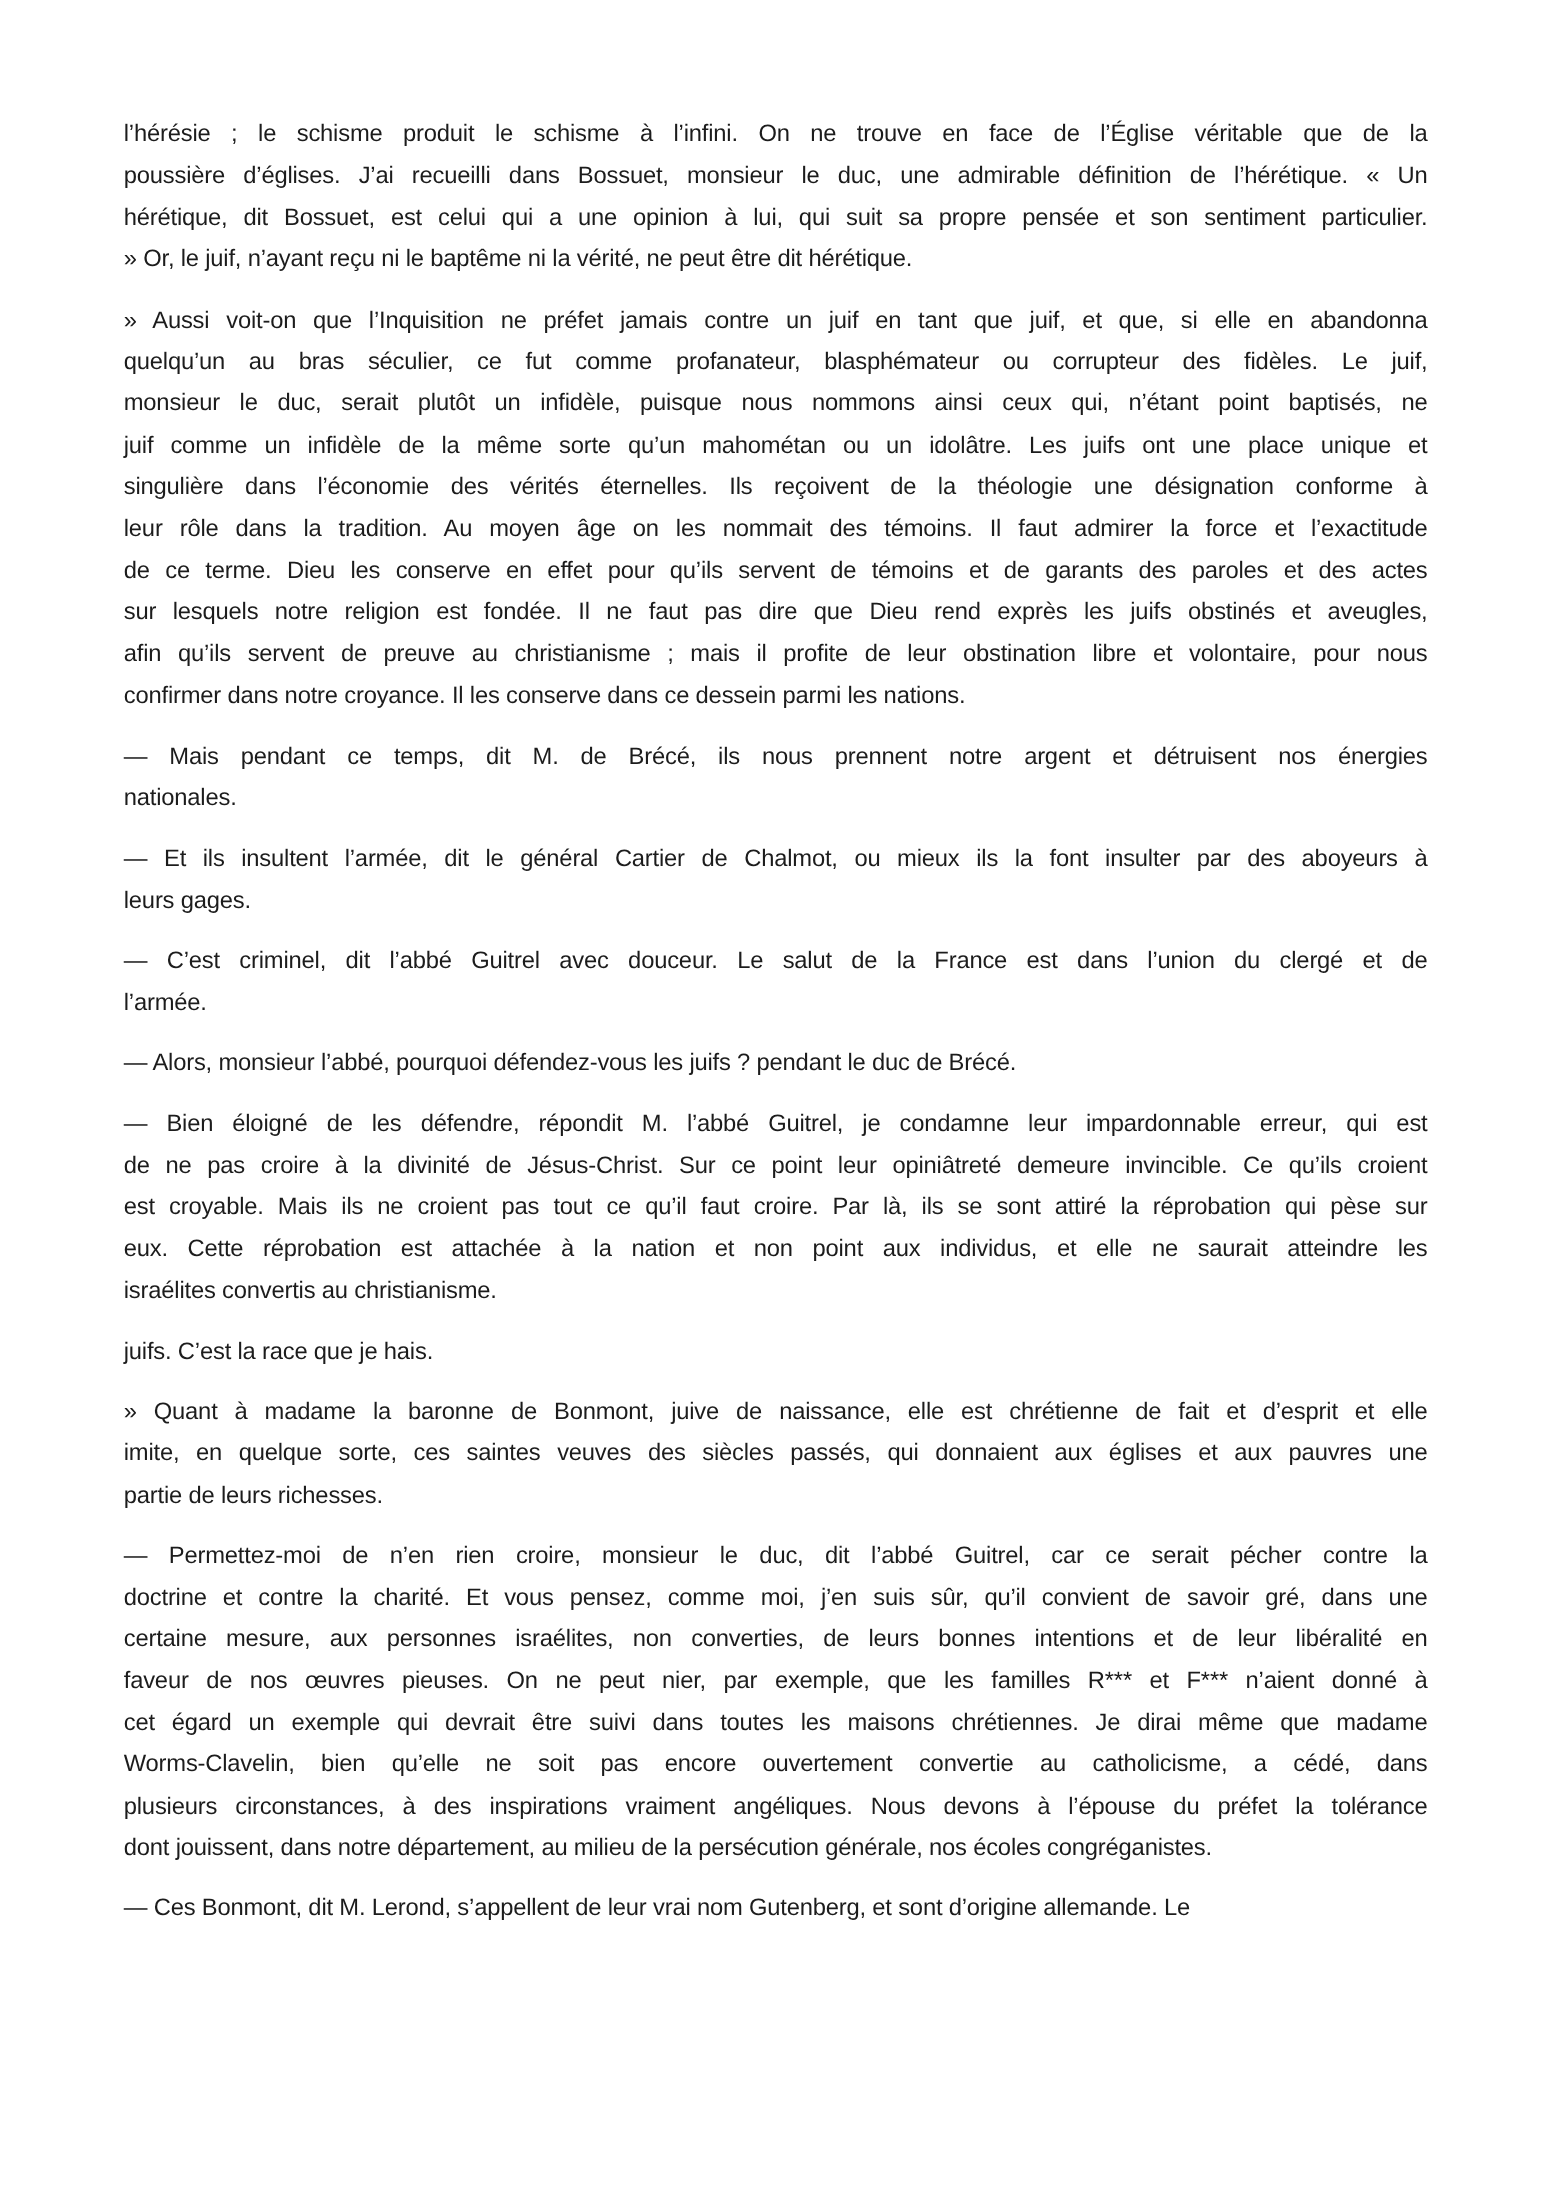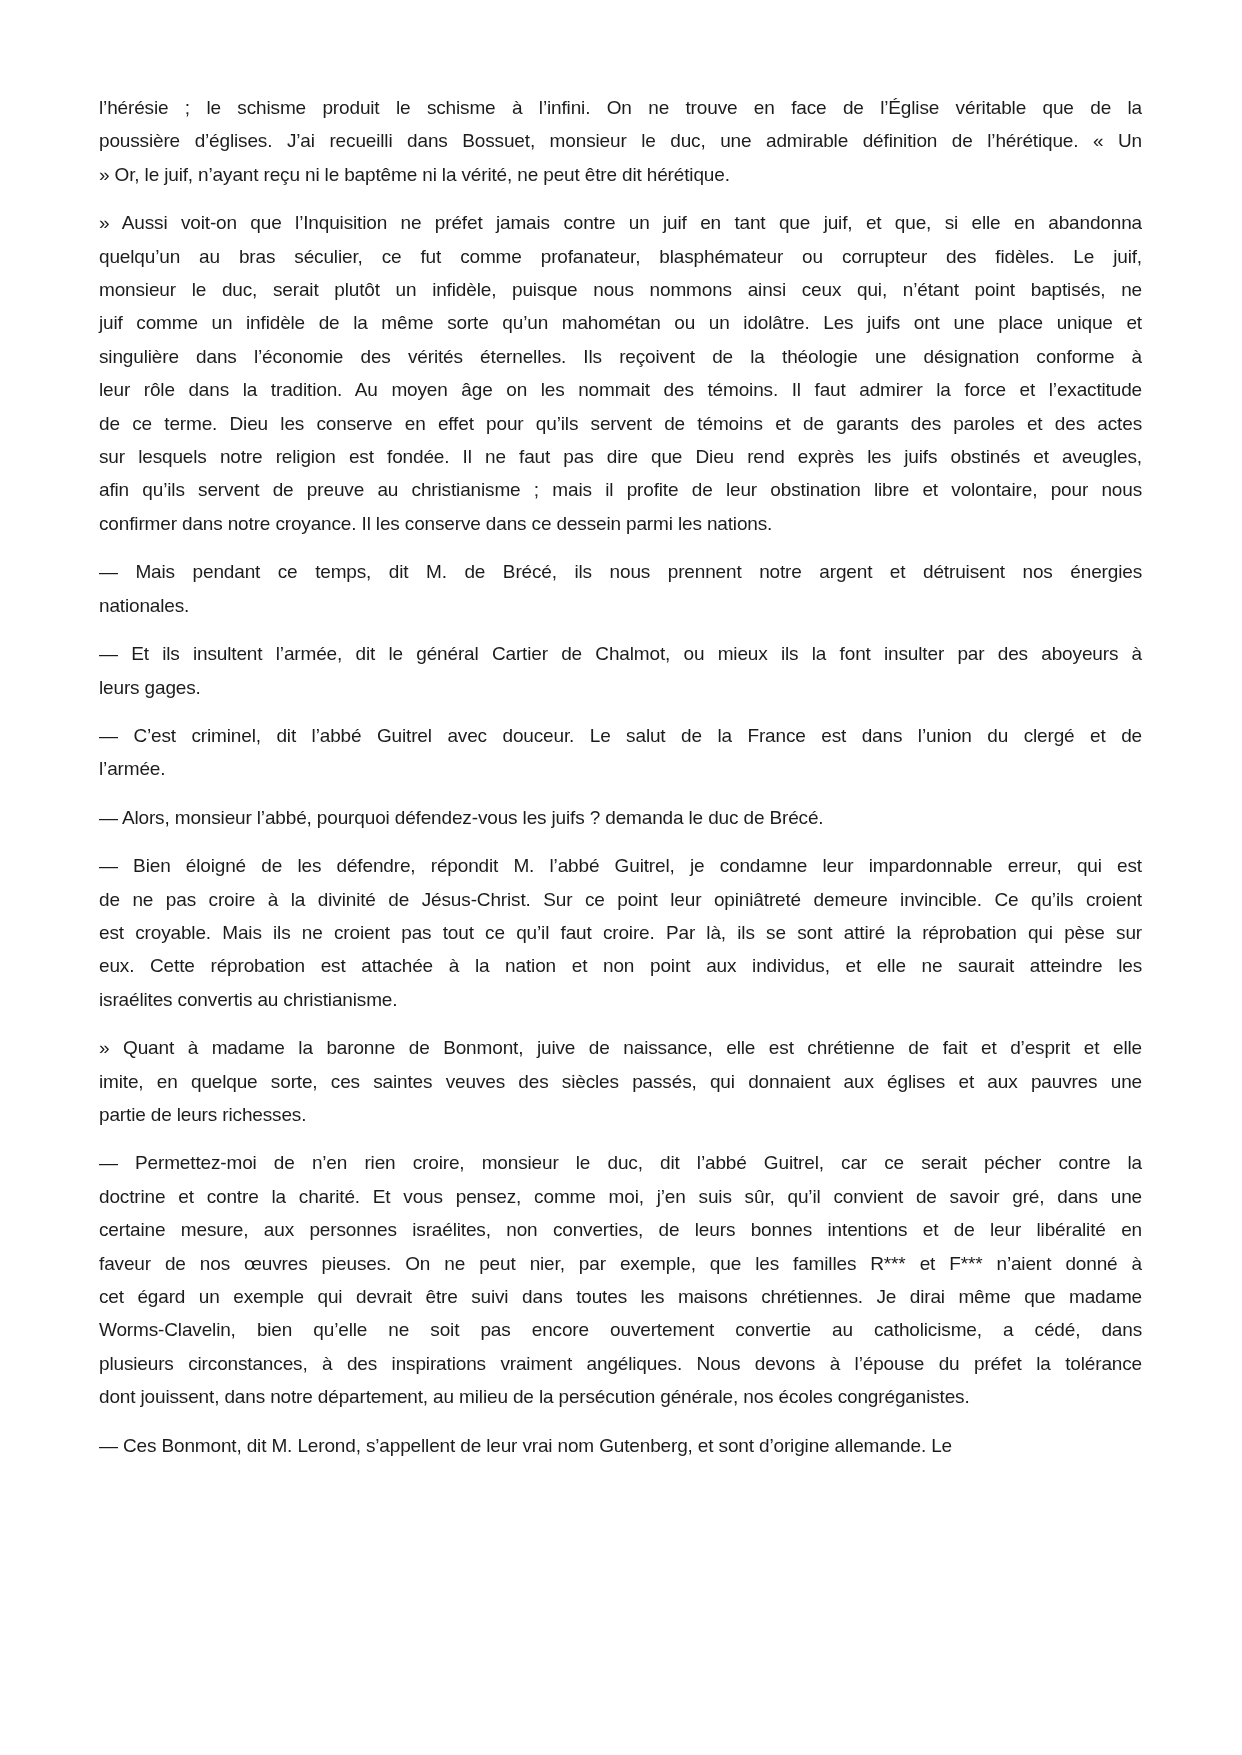--- a/index.html
+++ b/index.html
@@ -43,20 +43,21 @@
   }
 </style>
 </head>
 <body style="background: rgb(255, 255, 255);">
 
 <div class="page">
   <div class="text-block" id="text-block" style="color: rgb(28, 28, 28);">
       <div class="paragraph">
         <div class="line">l’hérésie ; le schisme produit le schisme à l’infini. On ne trouve en face de l’Église véritable que de la</div>
         <div class="line">poussière d’églises. J’ai recueilli dans Bossuet, monsieur le duc, une admirable définition de l’hérétique. « Un</div>
+        <div class="line">hérétique, dit Bossuet, est celui qui a une opinion à lui, qui suit sa propre pensée et son sentiment particulier.</div>
         <div class="line last">» Or, le juif, n’ayant reçu ni le baptême ni la vérité, ne peut être dit hérétique.</div>
       </div>
       <div class="paragraph">
         <div class="line">» Aussi voit-on que l’Inquisition ne préfet jamais contre un juif en tant que juif, et que, si elle en abandonna</div>
         <div class="line">quelqu’un au bras séculier, ce fut comme profanateur, blasphémateur ou corrupteur des fidèles. Le juif,</div>
         <div class="line">monsieur le duc, serait plutôt un infidèle, puisque nous nommons ainsi ceux qui, n’étant point baptisés, ne</div>
         <div class="line">juif comme un infidèle de la même sorte qu’un mahométan ou un idolâtre. Les juifs ont une place unique et</div>
         <div class="line">singulière dans l’économie des vérités éternelles. Ils reçoivent de la théologie une désignation conforme à</div>
         <div class="line">leur rôle dans la tradition. Au moyen âge on les nommait des témoins. Il faut admirer la force et l’exactitude</div>
         <div class="line">de ce terme. Dieu les conserve en effet pour qu’ils servent de témoins et de garants des paroles et des actes</div>
@@ -70,30 +71,31 @@
       </div>
       <div class="paragraph">
         <div class="line">— Et ils insultent l’armée, dit le général Cartier de Chalmot, ou mieux ils la font insulter par des aboyeurs à</div>
         <div class="line last">leurs gages.</div>
       </div>
       <div class="paragraph">
         <div class="line">— C’est criminel, dit l’abbé Guitrel avec douceur. Le salut de la France est dans l’union du clergé et de</div>
         <div class="line last">l’armée.</div>
       </div>
       <div class="paragraph">
-        <div class="line last">— Alors, monsieur l’abbé, pourquoi défendez-vous les juifs ? demanda le duc de Brécé.</div>
+        <div class="line last">— Alors, monsieur l’abbé, pourquoi défendez-vous les juifs ? pendant le duc de Brécé.</div>
       </div>
       <div class="paragraph">
         <div class="line">— Bien éloigné de les défendre, répondit M. l’abbé Guitrel, je condamne leur impardonnable erreur, qui est</div>
         <div class="line">de ne pas croire à la divinité de Jésus-Christ. Sur ce point leur opiniâtreté demeure invincible. Ce qu’ils croient</div>
         <div class="line">est croyable. Mais ils ne croient pas tout ce qu’il faut croire. Par là, ils se sont attiré la réprobation qui pèse sur</div>
         <div class="line">eux. Cette réprobation est attachée à la nation et non point aux individus, et elle ne saurait atteindre les</div>
         <div class="line last">israélites convertis au christianisme.</div>
       </div>
       <div class="paragraph">
+        <div class="line last">juifs. C’est la race que je hais.</div>
       </div>
       <div class="paragraph">
         <div class="line">» Quant à madame la baronne de Bonmont, juive de naissance, elle est chrétienne de fait et d’esprit et elle</div>
         <div class="line">imite, en quelque sorte, ces saintes veuves des siècles passés, qui donnaient aux églises et aux pauvres une</div>
         <div class="line last">partie de leurs richesses.</div>
       </div>
       <div class="paragraph">
         <div class="line">— Permettez-moi de n’en rien croire, monsieur le duc, dit l’abbé Guitrel, car ce serait pécher contre la</div>
         <div class="line">doctrine et contre la charité. Et vous pensez, comme moi, j’en suis sûr, qu’il convient de savoir gré, dans une</div>
         <div class="line">certaine mesure, aux personnes israélites, non converties, de leurs bonnes intentions et de leur libéralité en</div>

